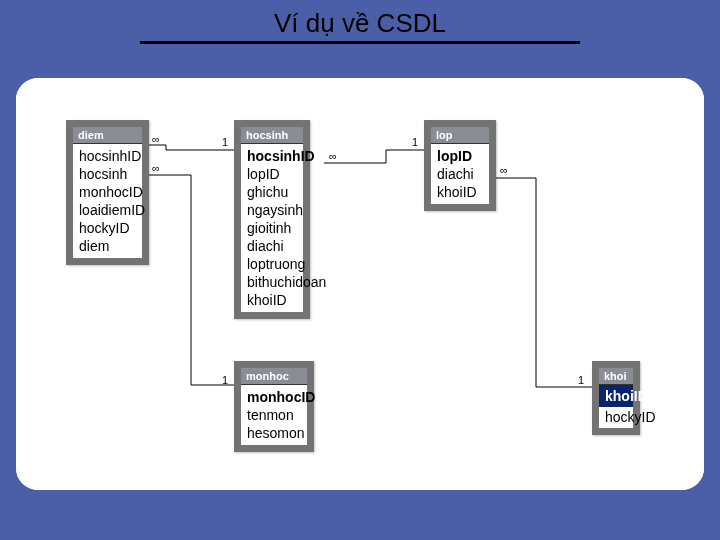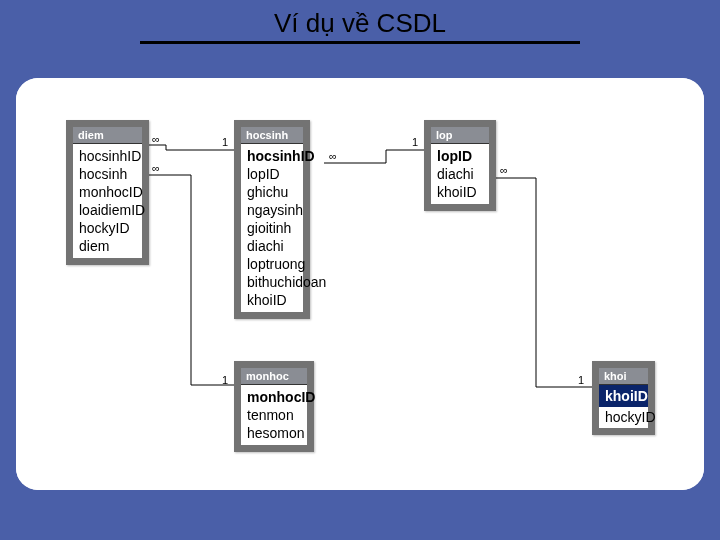--- a/index.html
+++ b/index.html
@@ -171,21 +171,21 @@
 
       <div class="tbl" style="left:218px;top:283px;width:80px">
         <div class="tbl-header">monhoc</div>
         <div class="tbl-body">
           <div class="tbl-field pk">monhocID</div>
           <div class="tbl-field">tenmon</div>
           <div class="tbl-field">hesomon</div>
         </div>
       </div>
 
-      <div class="tbl" style="left:576px;top:283px;width:63px">
+      <div class="tbl" style="left:576px;top:283px;width:48px">
         <div class="tbl-header">khoi</div>
         <div class="tbl-body" style="padding:0">
           <div class="tbl-field selected" style="padding-top:3px;padding-bottom:3px">khoiID</div>
           <div class="tbl-field" style="padding-top:2px;padding-bottom:3px">hockyID</div>
         </div>
       </div>
 
     </div>
   </div>
 </div>

